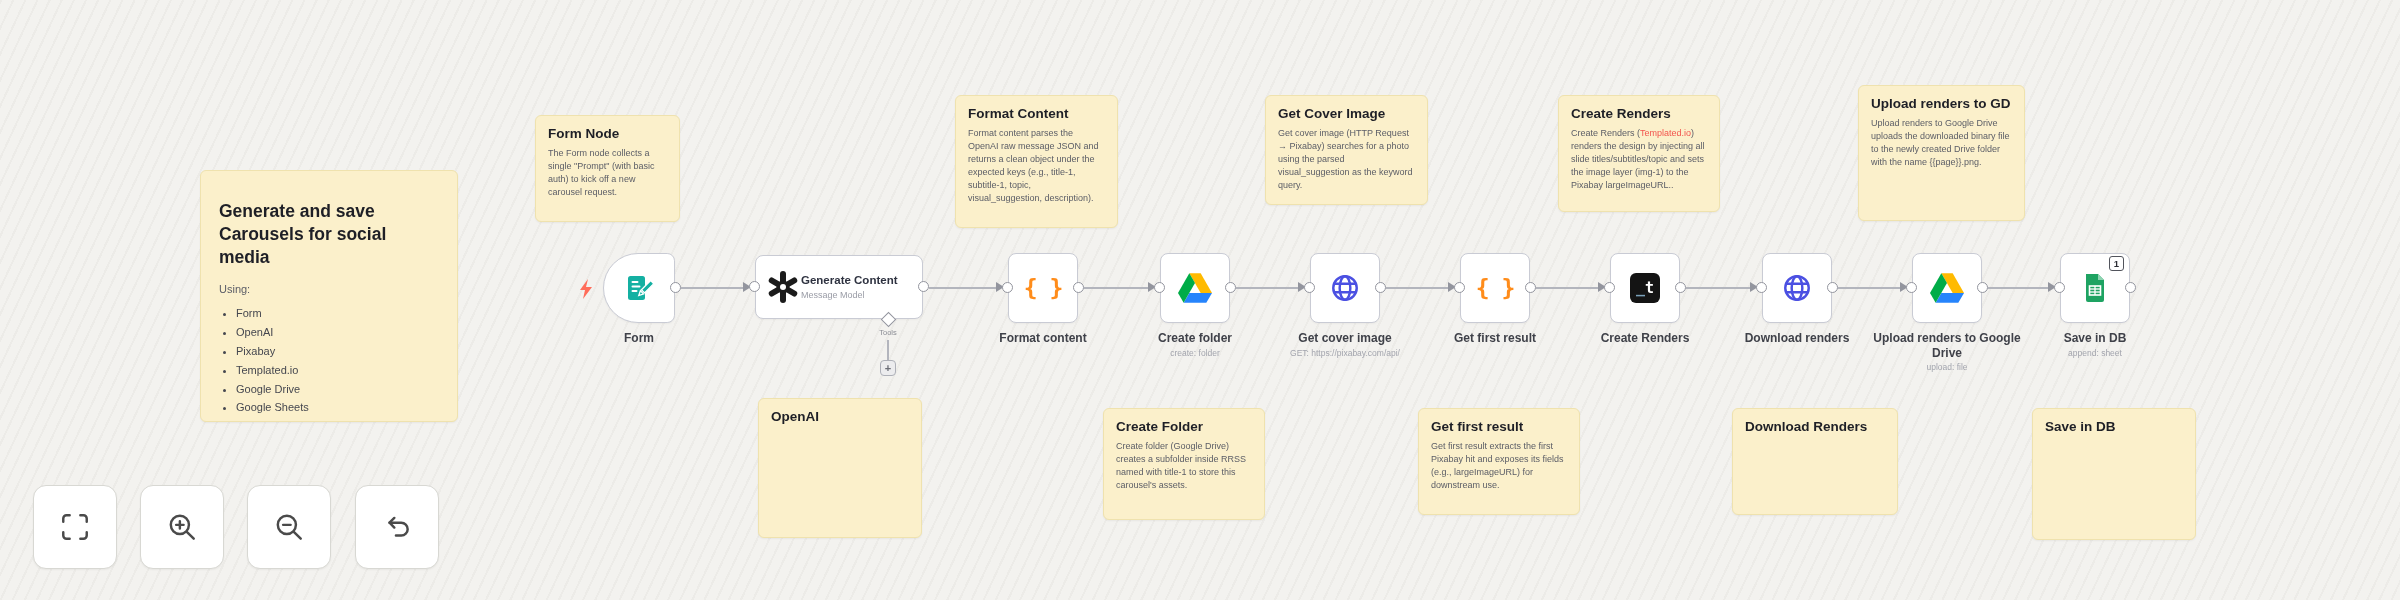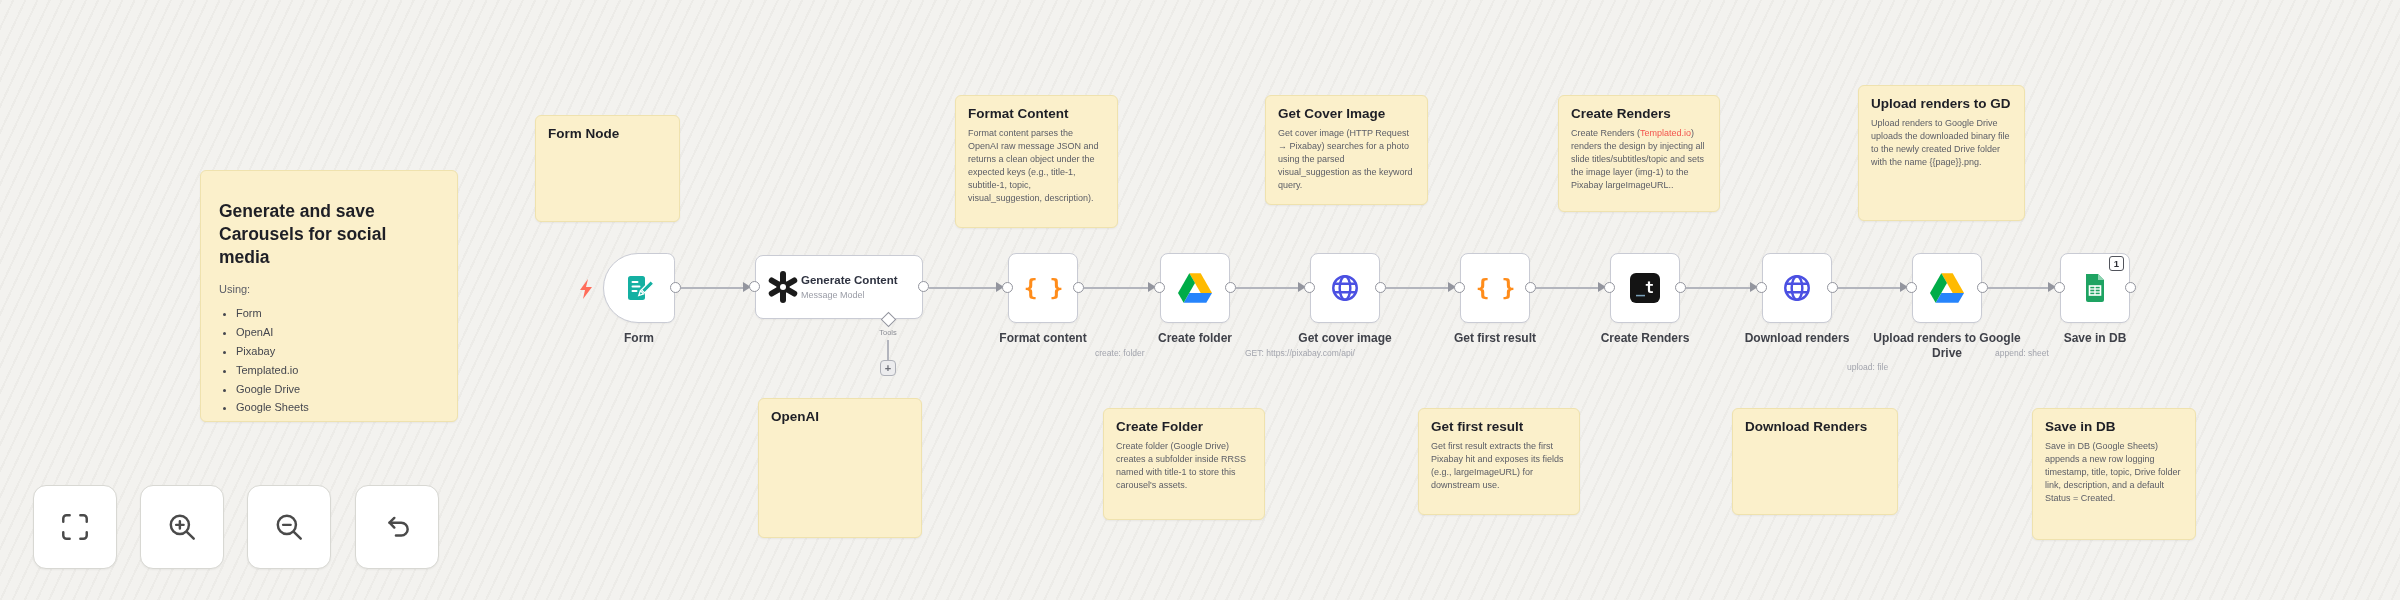--- a/index.html
+++ b/index.html
@@ -32,21 +32,21 @@
     font-family:"DejaVu Sans Mono",monospace;font-size:15px;font-weight:bold;line-height:1;}
   .tplicon .us{color:#7aa0b8;}
   .tplicon .tt{color:#ffffff;}
   .badge{position:absolute;top:2px;right:5px;width:13px;height:13px;border:1.5px solid #52545c;border-radius:3px;
     background:#fff;font-size:9.5px;font-weight:bold;color:#2c2e36;display:flex;align-items:center;justify-content:center;}
 
   .port{position:absolute;width:9px;height:9px;background:#fff;border:1.6px solid #93959e;border-radius:50%;top:50%;margin-top:-6px;}
   .pin{left:-7px;} .pout{right:-7px;}
 
   .nlabel{position:absolute;width:160px;text-align:center;font-size:12px;font-weight:bold;color:#3f4149;line-height:1.25;}
-  .nsub2{position:absolute;width:200px;text-align:left;font-size:8.5px;color:#a2a4ad;}
+  .nsub2{position:absolute;width:200px;text-align:center;font-size:8.5px;color:#a2a4ad;}
 
   .conn{position:absolute;height:2px;background:#b3b5bd;top:287px;}
   .arr{position:absolute;top:282px;width:0;height:0;border-top:5.5px solid transparent;border-bottom:5.5px solid transparent;border-left:8px solid #93959e;}
 
   .diamond{position:absolute;width:9px;height:9px;background:#fff;border:1.6px solid #93959e;transform:rotate(45deg);}
   .vline{position:absolute;width:2px;background:#b3b5bd;}
   .plusbox{position:absolute;width:16px;height:16px;background:#ececee;border:1.6px solid #aeb0b8;border-radius:4px;
     box-sizing:border-box;display:flex;align-items:center;justify-content:center;
     font-size:11px;font-weight:bold;color:#6b6d76;line-height:1;}
   .toolslbl{position:absolute;font-size:7.5px;color:#8a8c94;transform:translateX(-50%);}
@@ -69,20 +69,21 @@
       <li>OpenAI</li>
       <li>Pixabay</li>
       <li class="link">Templated.io</li>
       <li>Google Drive</li>
       <li>Google Sheets</li>
     </ul>
   </div>
 
   <div class="sticky" style="left:535px;top:115px;width:145px;height:107px">
     <h3>Form Node</h3>
+    <p class="nb">The Form node collects a single "Prompt" (with basic auth) to kick off a new carousel request.</p>
   </div>
 
   <div class="sticky" style="left:955px;top:95px;width:163px;height:133px">
     <h3>Format Content</h3>
     <p class="nb">Format content parses the OpenAI raw message JSON and returns a clean object under the expected keys (e.g., title-1, subtitle-1, topic, visual_suggestion, description).</p>
   </div>
 
   <div class="sticky" style="left:1265px;top:95px;width:163px;height:110px">
     <h3>Get Cover Image</h3>
     <p class="nb">Get cover image (HTTP Request → Pixabay) searches for a photo using the parsed visual_suggestion as the keyword query.</p>
@@ -111,21 +112,20 @@
     <h3>Get first result</h3>
     <p class="nb">Get first result extracts the first Pixabay hit and exposes its fields (e.g., largeImageURL) for downstream use.</p>
   </div>
 
   <div class="sticky" style="left:1732px;top:408px;width:166px;height:107px">
     <h3>Download Renders</h3>
   </div>
 
   <div class="sticky" style="left:2032px;top:408px;width:164px;height:132px">
     <h3>Save in DB</h3>
-    <p class="nb">Save in DB (Google Sheets) appends a new row logging timestamp, title, topic, Drive folder link, description, and a default Status = Created.</p>
   </div>
 
   <div class="conn" style="left:681px;width:62px"></div>
   <div class="conn" style="left:929px;width:67px"></div>
   <div class="conn" style="left:1084px;width:64px"></div>
   <div class="conn" style="left:1236px;width:62px"></div>
   <div class="conn" style="left:1386px;width:62px"></div>
   <div class="conn" style="left:1536px;width:62px"></div>
   <div class="conn" style="left:1686px;width:64px"></div>
   <div class="conn" style="left:1838px;width:62px"></div>

